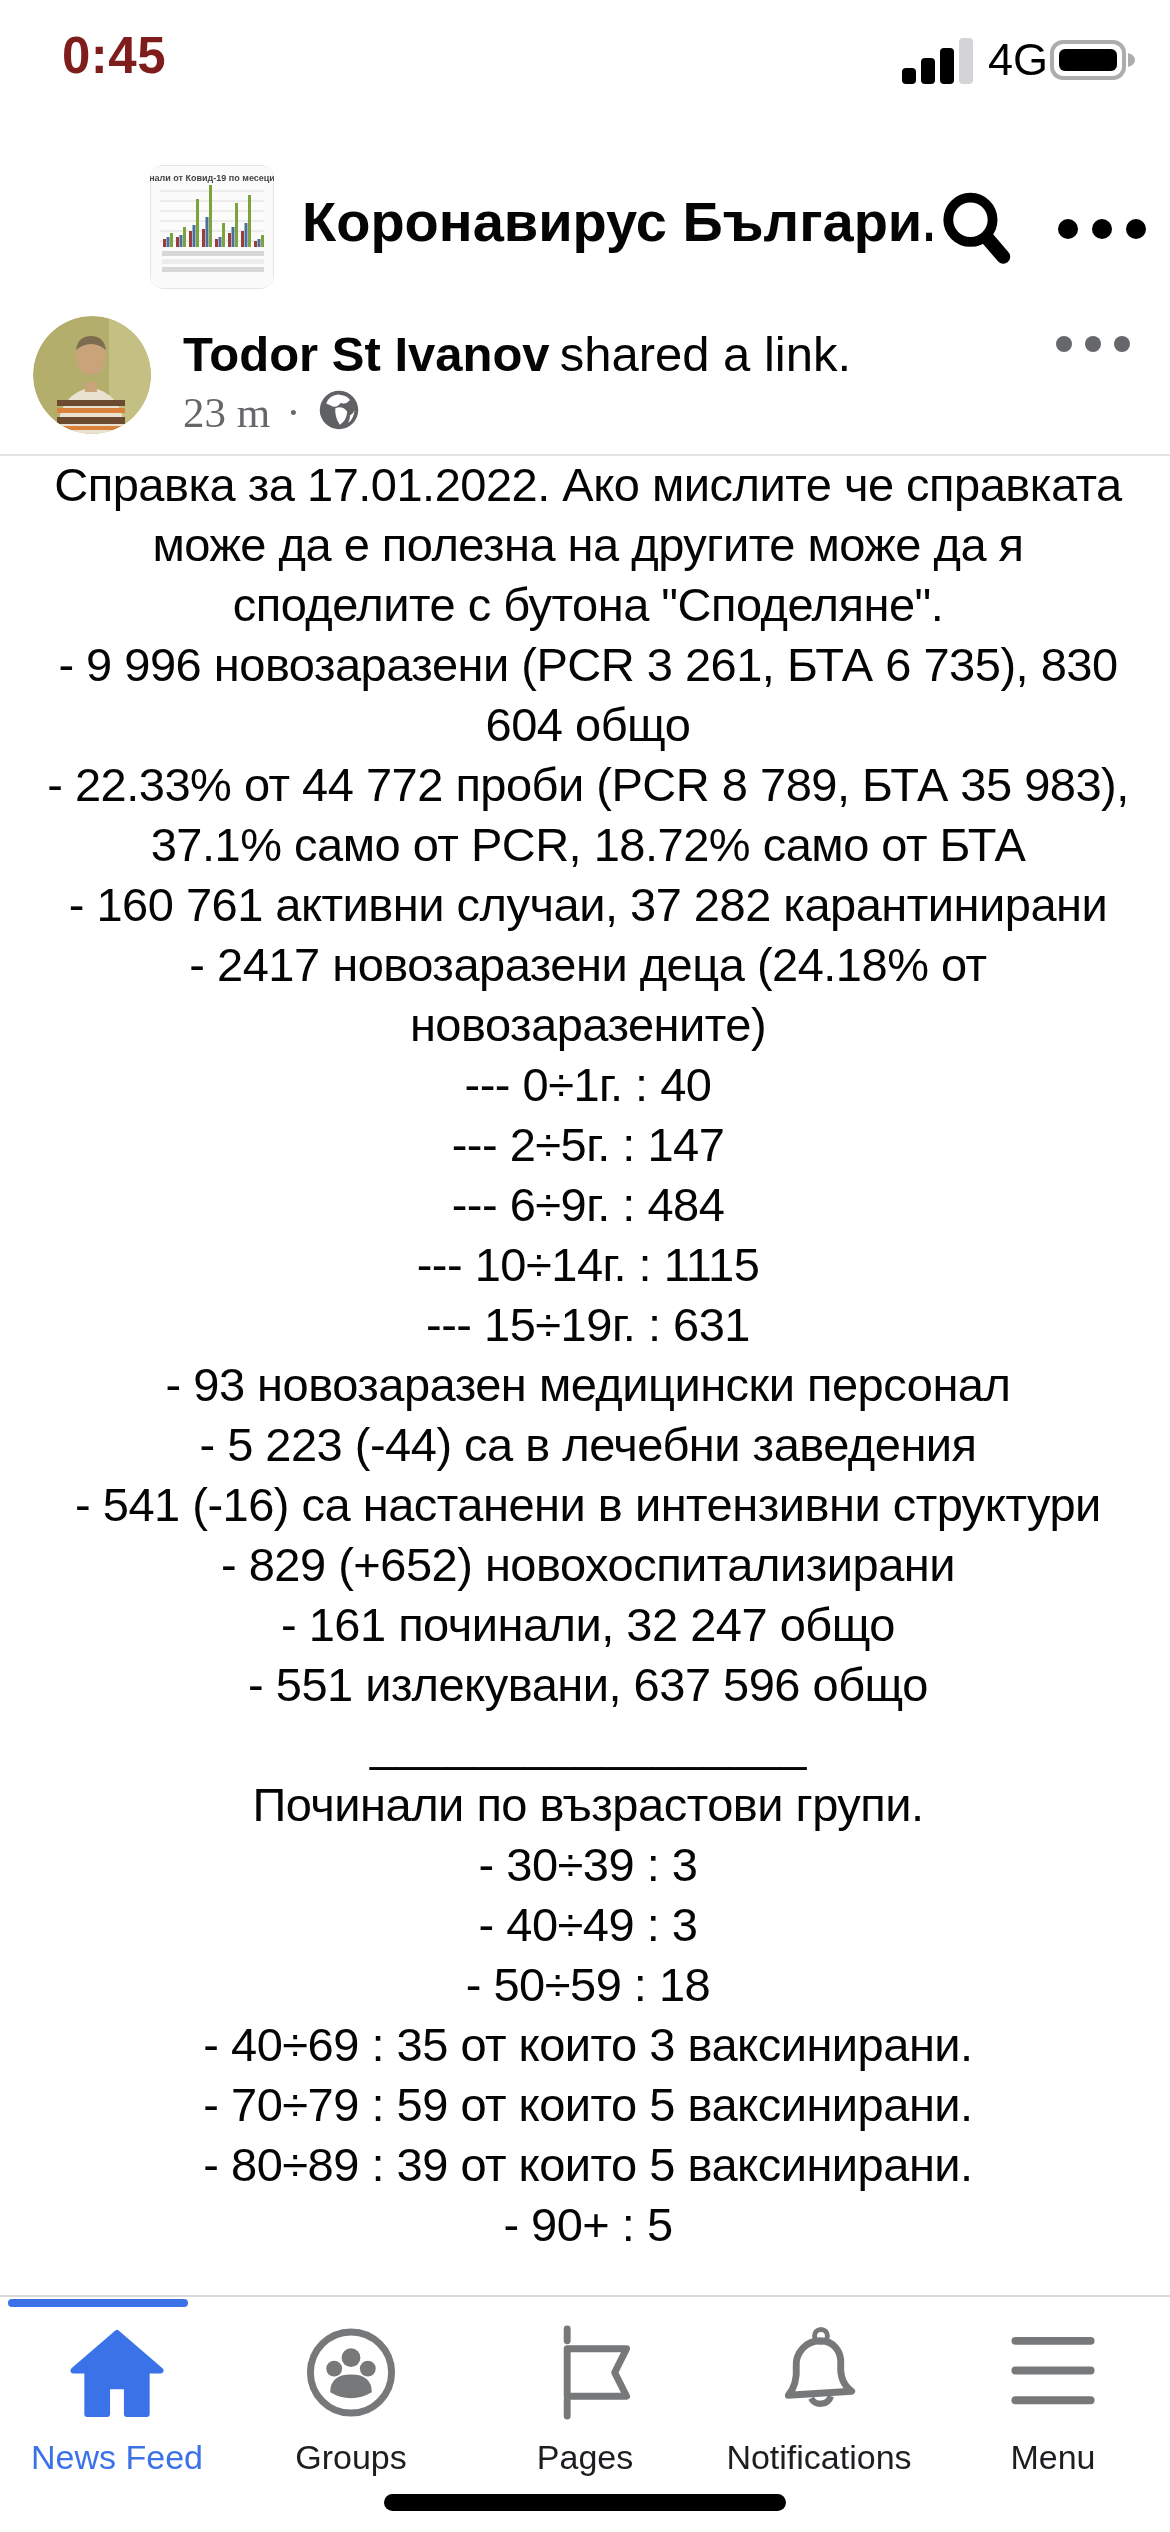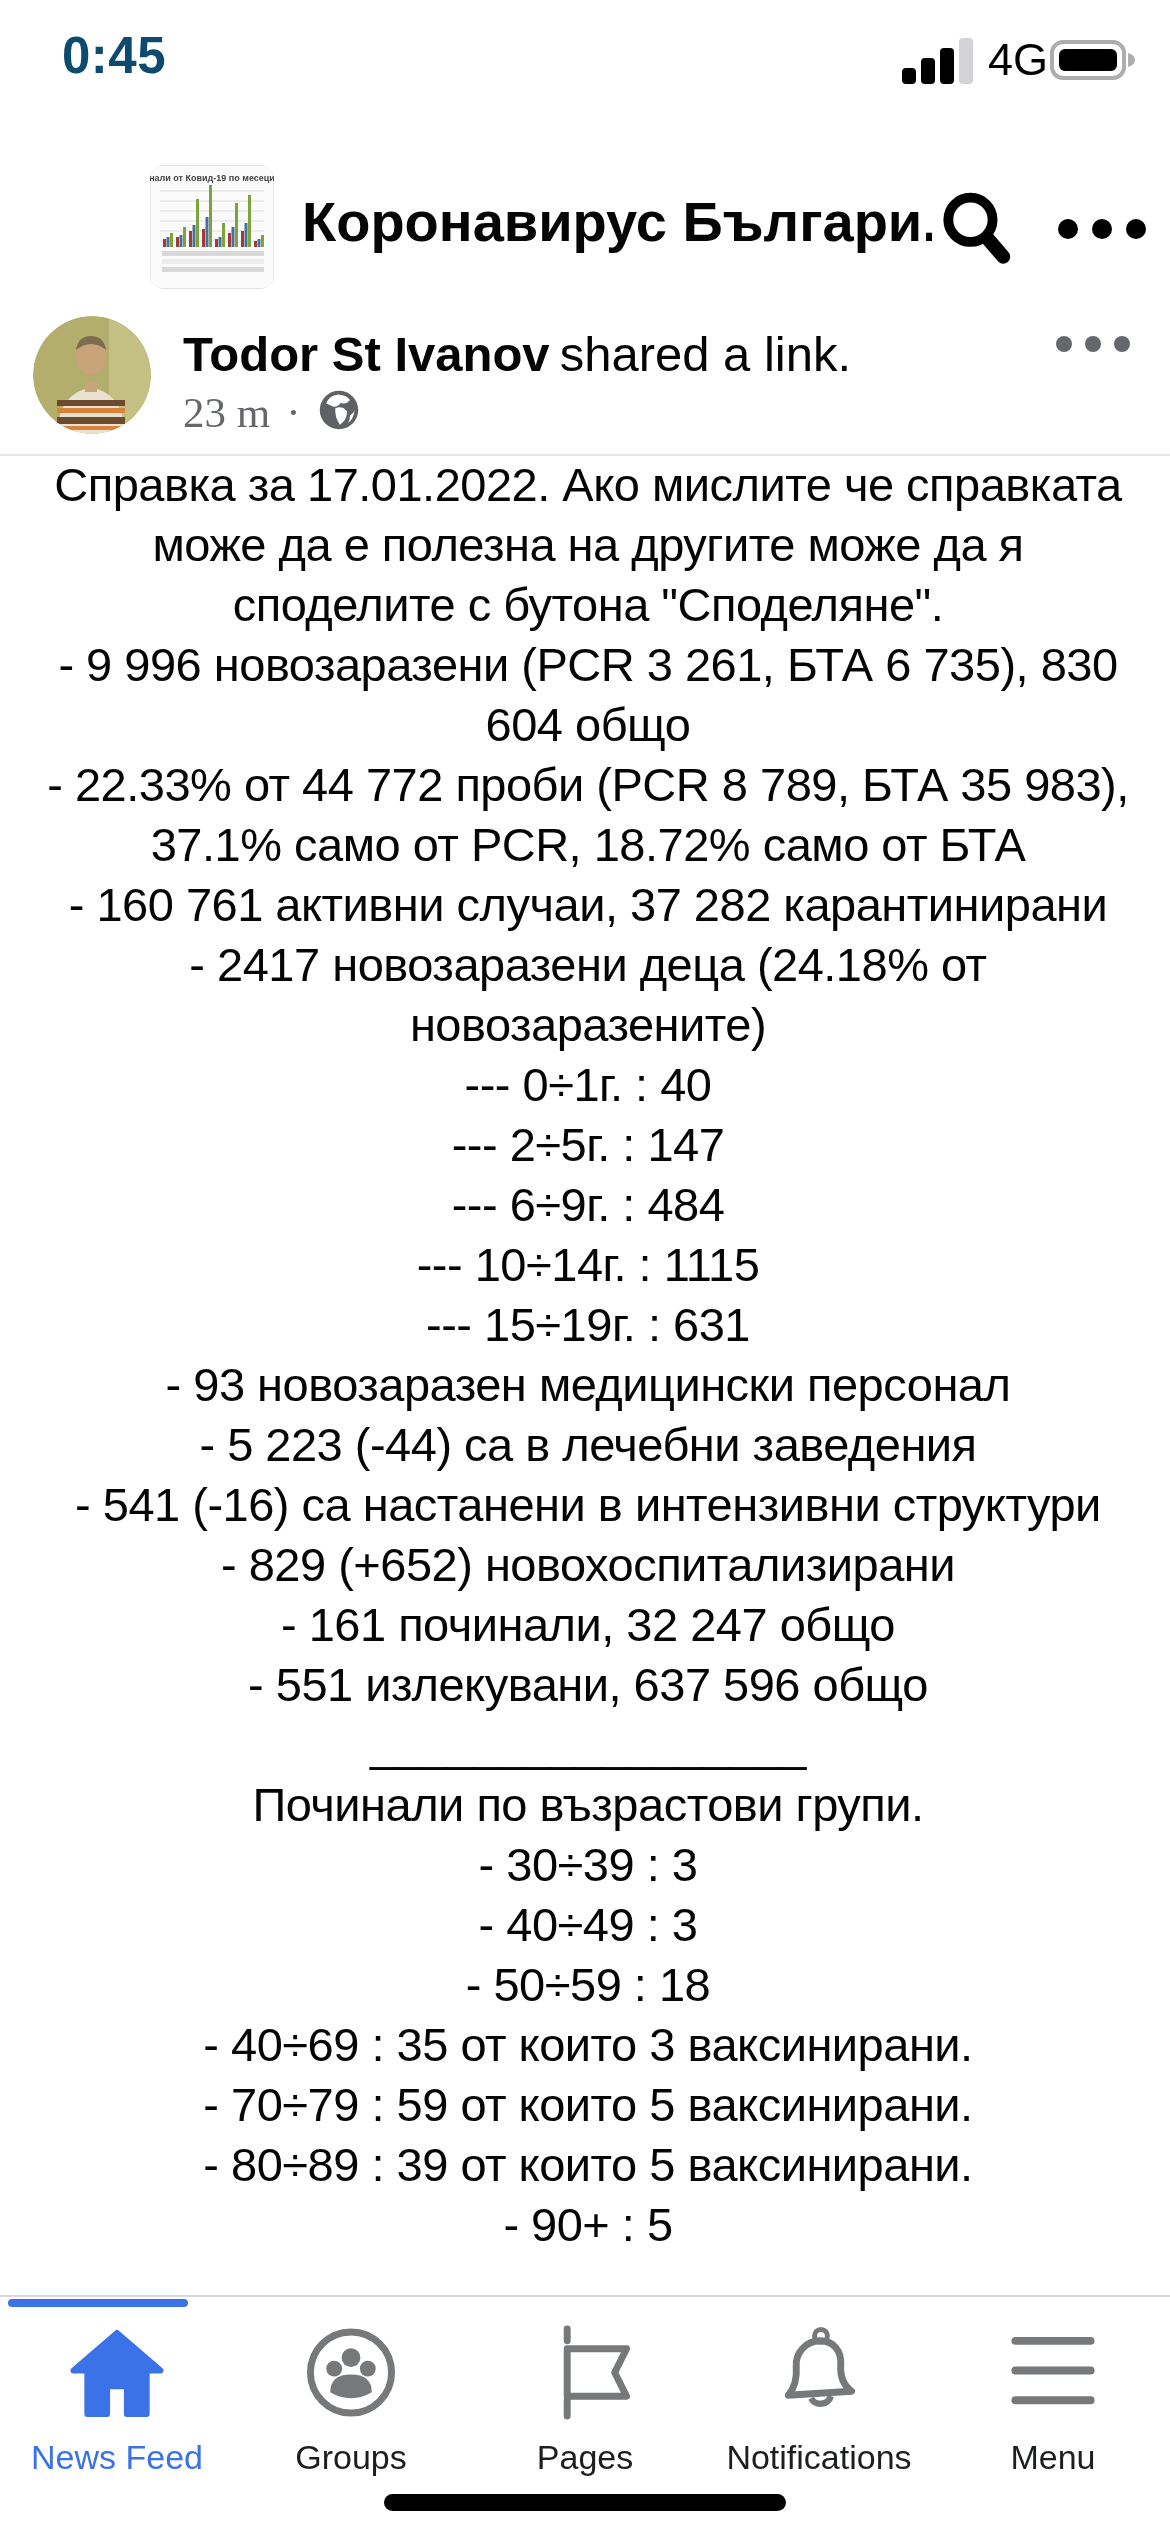--- a/index.html
+++ b/index.html
@@ -1,21 +1,21 @@
 <!DOCTYPE html>
 <html><head>
 <meta charset="utf-8">
 <style>
   html,body{margin:0;padding:0;background:#fff;}
   #screen{position:relative;width:1170px;height:2532px;background:#ffffff;overflow:hidden;
           font-family:"Liberation Sans","DejaVu Sans",sans-serif;color:#050505;}
 
   
   .statusbar{position:absolute;top:0;left:0;width:100%;height:110px;}
-  .sb-time{position:absolute;left:62px;top:26px;font-size:51px;font-weight:700;letter-spacing:0.5px;color:#0c4a6e;}
+  .sb-time{position:absolute;left:62px;top:26px;font-size:51px;font-weight:700;letter-spacing:0.5px;color:#7f1d1d;}
   .sb-right{position:absolute;right:32px;top:34px;display:flex;align-items:center;gap:2px;}
   .sb-net{font-size:45px;color:#000;}
 
   
   .navbar{position:absolute;top:155px;left:0;width:100%;height:144px;background:#fff;}
   .nav-divider{position:absolute;top:299px;left:0;width:100%;height:2px;background:#e2e4e8;}
   .back-btn{position:absolute;left:40px;top:185px;width:60px;height:86px;display:flex;align-items:center;}
   .group-avatar{position:absolute;left:150px;top:10px;width:124px;height:124px;border-radius:14px;overflow:hidden;}
   .nav-title{position:absolute;left:302px;top:34px;width:630px;font-size:56px;font-weight:700;
              white-space:nowrap;overflow:hidden;color:#050505;}

